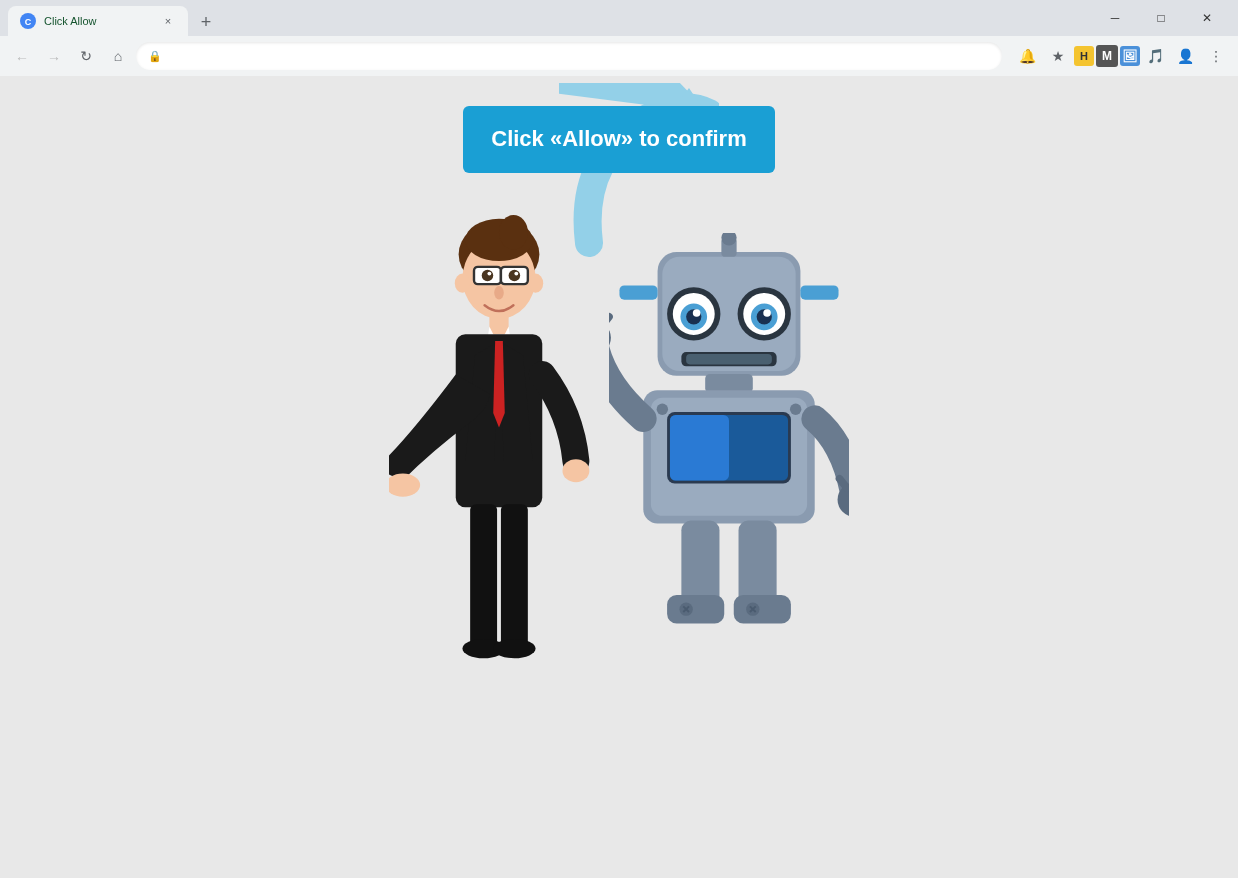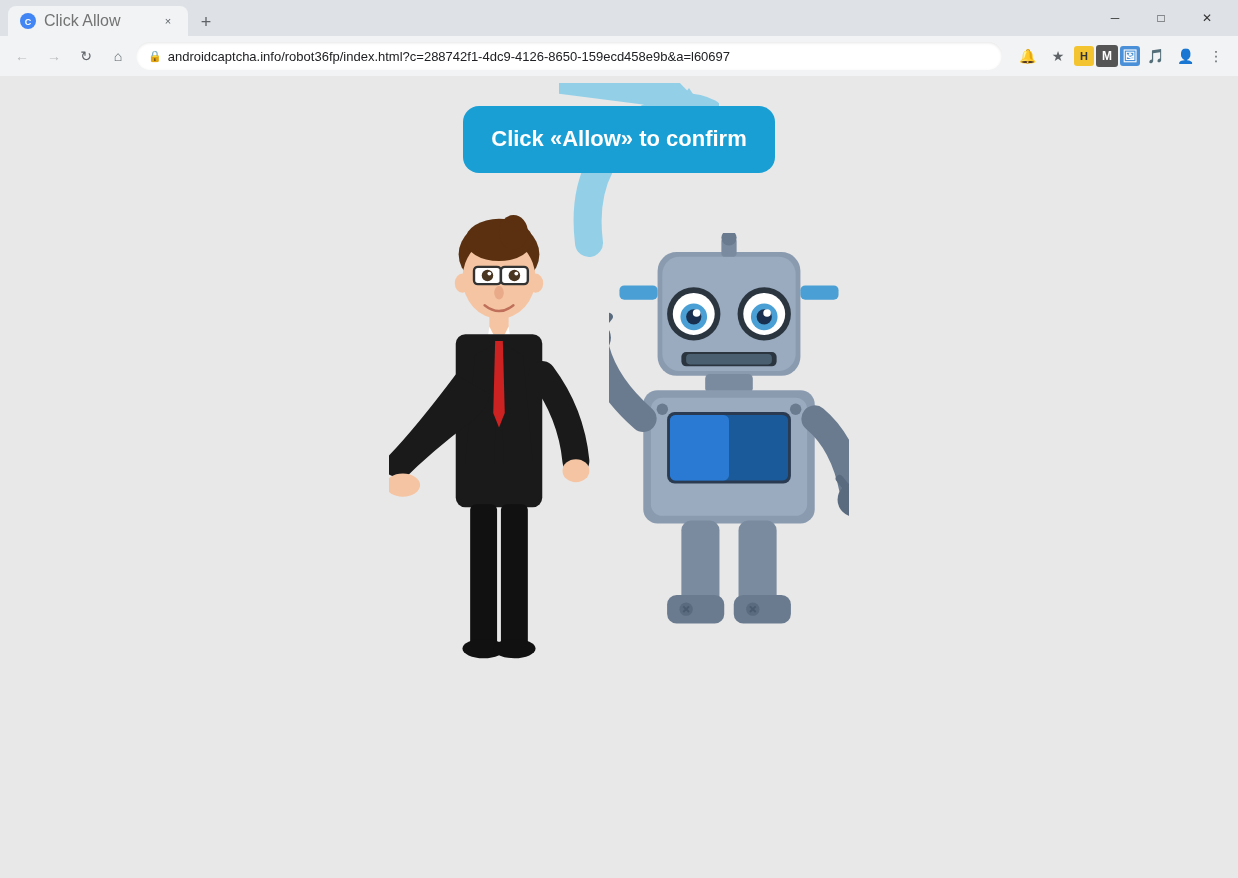--- a/index.html
+++ b/index.html
@@ -42,22 +42,22 @@
       position: relative;
     }
     .tab-favicon {
       width: 16px; height: 16px;
       border-radius: 50%;
       background: #4285f4;
       display: flex; align-items: center; justify-content: center;
       font-size: 10px; color: white; font-weight: bold; flex-shrink: 0;
     }
     .tab-title {
-      font-size: 16px;
-      color: #737373;
+      font-size: 11px;
+      color: #14532d;
       flex: 1;
       overflow: hidden;
       text-overflow: ellipsis;
       white-space: nowrap;
     }
     .tab-close {
       width: 16px; height: 16px;
       border-radius: 50%;
       display: flex; align-items: center; justify-content: center;
       font-size: 11px;
@@ -159,21 +159,21 @@
       padding-top: 30px;
       position: relative;
       overflow: hidden;
     }
 
     
     .tooltip-box {
       background: #1a9fd4;
       color: white;
       padding: 18px 28px;
-      border-radius: 16px;
+      border-radius: 6px;
       text-align: center;
       font-size: 22px;
       font-weight: bold;
       line-height: 1.4;
       max-width: 340px;
       margin-bottom: 10px;
       position: relative;
       z-index: 10;
     }
 
@@ -244,21 +244,20 @@
       <span>→</span>
     </div>
     <div class="nav-btn">
       <span>↻</span>
     </div>
     <div class="nav-btn">
       <span>⌂</span>
     </div>
     <div class="address-bar">
       <span class="lock-icon">🔒</span>
-      <span class="address-text">androidcaptcha.info/robot36fp/index.html?c=288742f1-4dc9-4126-8650-159ecd458e9b&amp;a=l60697</span>
     </div>
     <div class="toolbar-icons">
       <div class="toolbar-icon">🔔</div>
       <div class="toolbar-icon">★</div>
       <div class="ext-icon ext-h">H</div>
       <div class="toolbar-icon" style="width:22px;height:22px;background:#555;border-radius:3px;color:white;font-size:12px;font-weight:bold;display:flex;align-items:center;justify-content:center;">M</div>
       <div class="ext-icon ext-img" style="font-size:12px;">🖼</div>
       <div class="toolbar-icon" style="font-size:14px;">🎵</div>
       <div class="toolbar-icon">👤</div>
       <div class="toolbar-icon">⋮</div>

